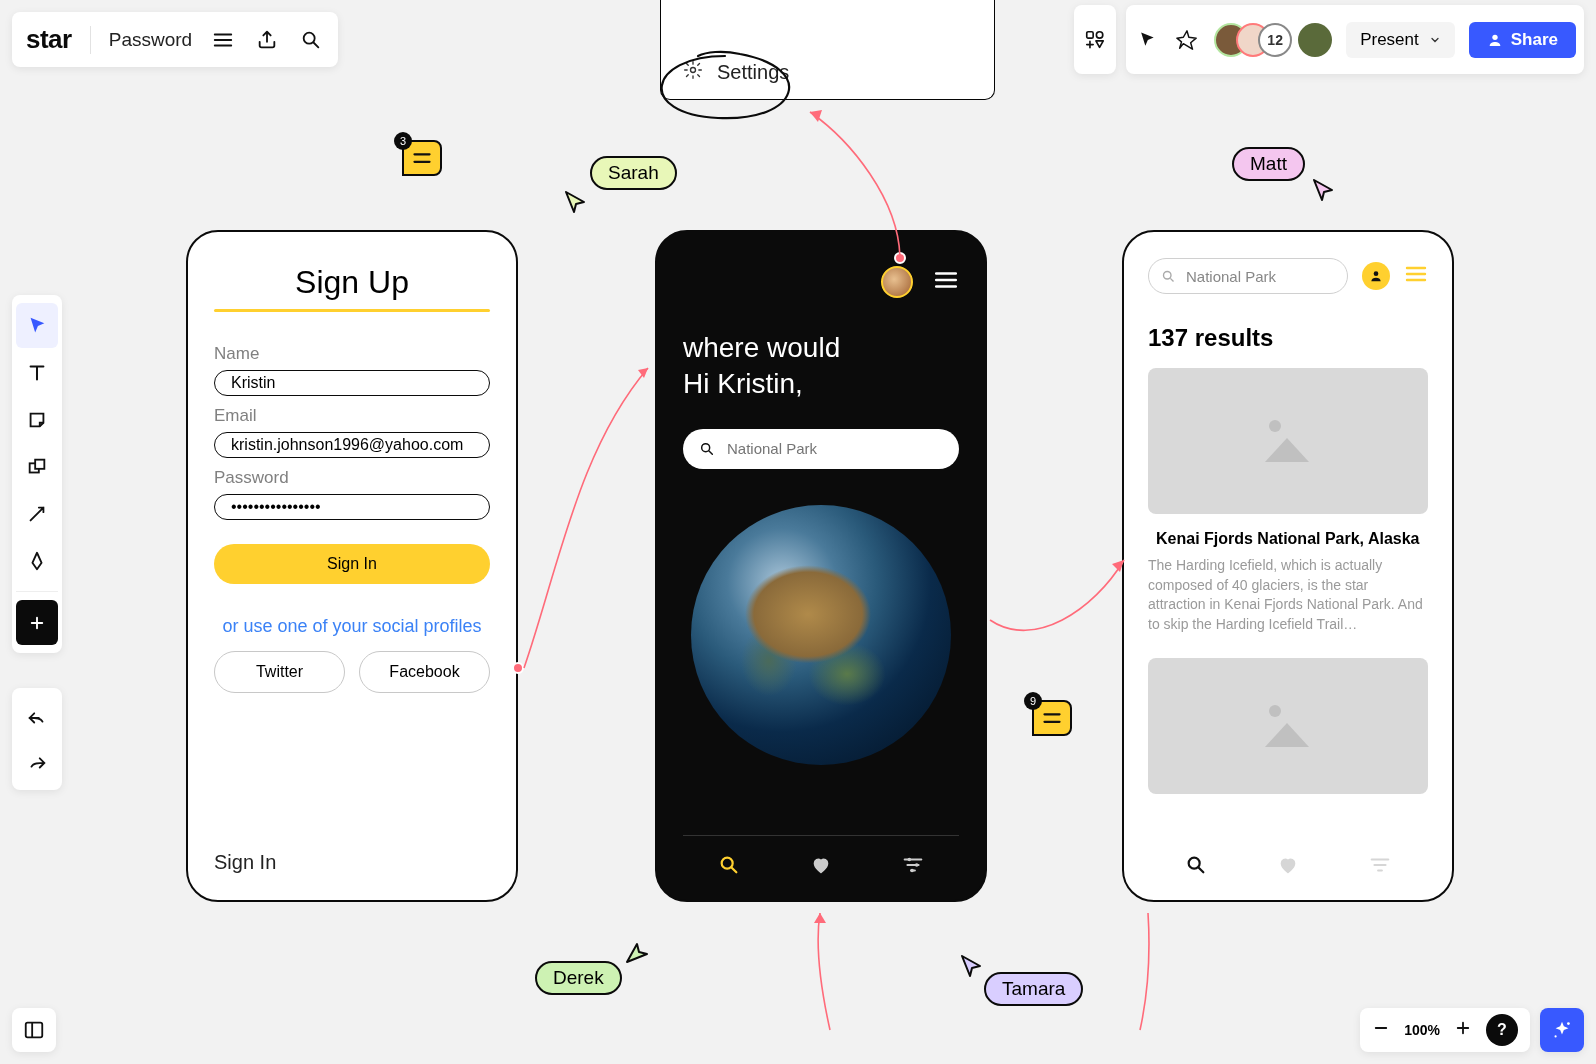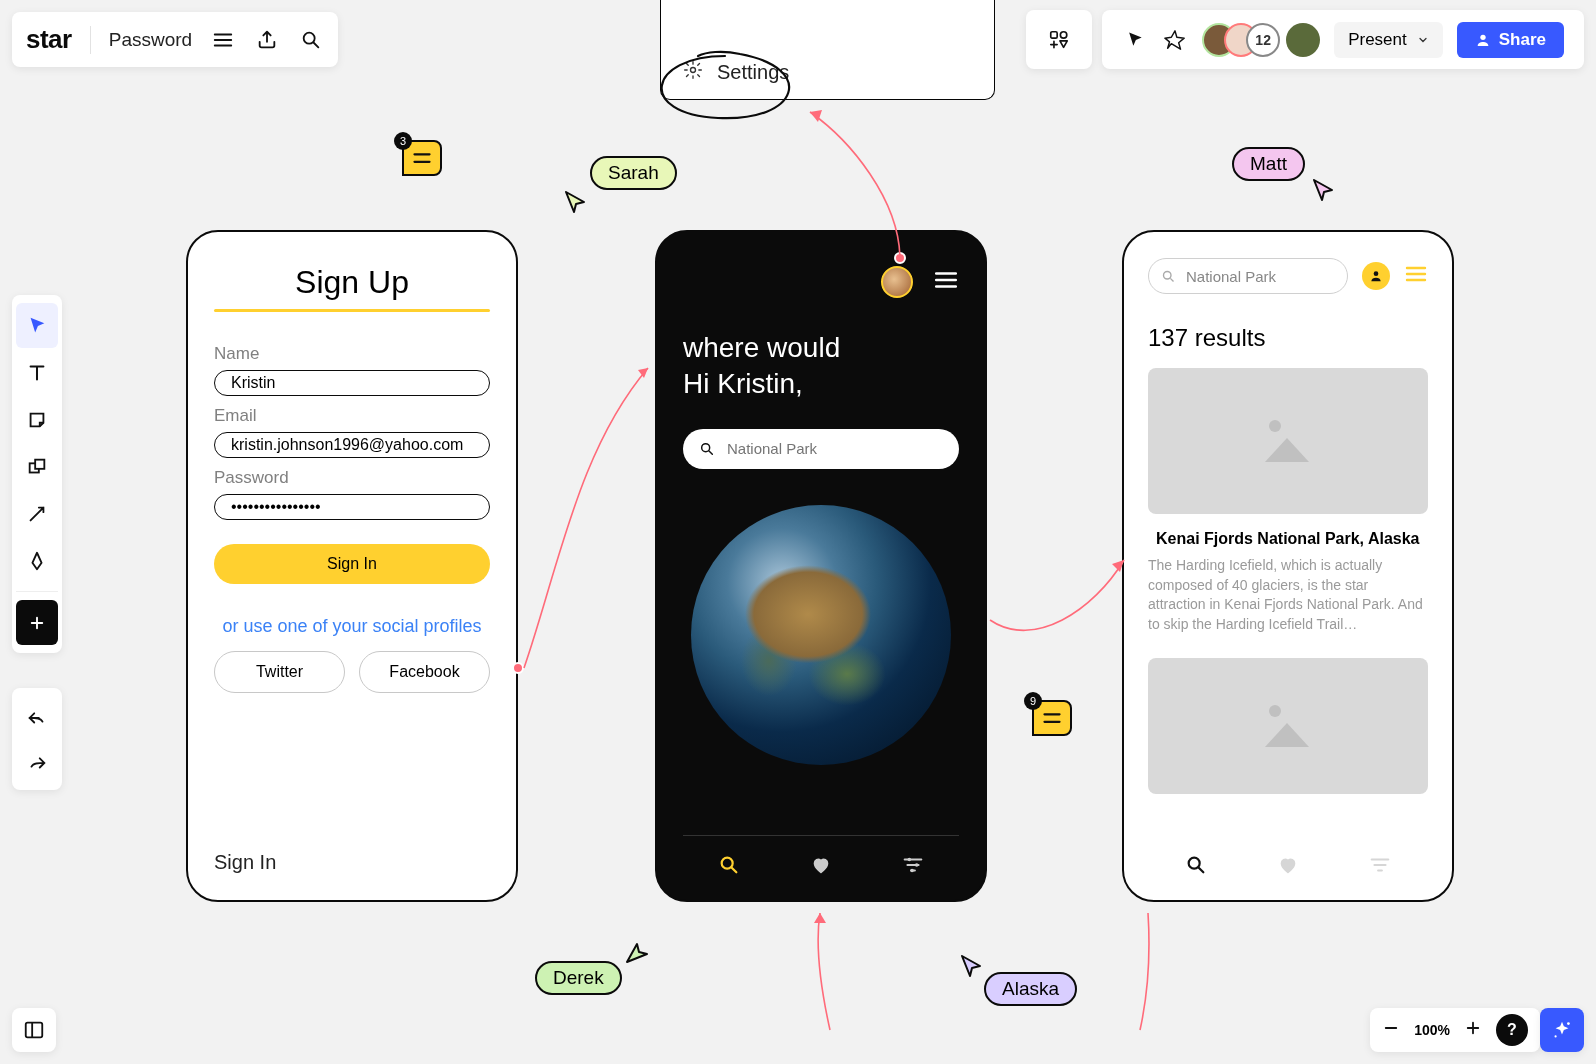--- a/index.html
+++ b/index.html
@@ -15,21 +15,21 @@
 .vdiv { width: 1px; height: 28px; background: #e2e2e2; }
 .board-title { font-size: 19px; color: #222; }
 .icon-btn { width: 26px; height: 26px; display: flex; align-items: center; justify-content: center; cursor: pointer; }
 .icon-btn svg { display: block; }
 
 
 .header-right {
   position: absolute; top: 12px; right: 12px; height: 55px;
   display: flex; align-items: center; gap: 10px;
 }
-.hr-group { background: #fff; border-radius: 8px; box-shadow: 0 2px 8px rgba(0,0,0,0.08); height: 59px; display: flex; align-items: center; padding: 0 20px; gap: 14px; }
+.hr-group { background: #fff; border-radius: 8px; box-shadow: 0 2px 8px rgba(0,0,0,0.08); height: 69px; display: flex; align-items: center; padding: 0 8px; gap: 14px; }
 .avatar { width: 34px; height: 34px; border-radius: 50%; border: 2px solid transparent; display: flex; align-items: center; justify-content: center; font-size: 14px; font-weight: 600; }
 .avatar.u1 { background: #7a5a3a; border-color: #b3e59f; }
 .avatar.u2 { background: #f0d6c8; border-color: #ff7a7a; margin-left: -12px; }
 .avatar.u3 { background: #fff; border: 2px solid #888; color: #333; margin-left: -12px; }
 .avatar.u4 { background: #5a6a3a; margin-left: 6px; }
 .present-btn { background: #f4f4f4; border-radius: 6px; padding: 8px 14px; font-size: 17px; display: flex; align-items: center; gap: 10px; cursor: pointer; }
 .share-btn { background: #3859ff; color: #fff; border-radius: 6px; padding: 8px 18px; font-size: 17px; font-weight: 600; display: flex; align-items: center; gap: 8px; cursor: pointer; }
 
 
 .settings-dd {
@@ -76,21 +76,21 @@
 .m2-search { width: 100%; height: 40px; background: #fff; border-radius: 20px; margin-top: 26px; display: flex; align-items: center; padding: 0 16px; gap: 12px; }
 .m2-search input { border: none; outline: none; font-size: 15px; color: #888; flex: 1; background: transparent; }
 .m2-earth { width: 260px; height: 260px; border-radius: 50%; margin: 36px auto 0 auto; background: radial-gradient(circle at 35% 30%, #a8c4d8 0%, #4a7a9a 22%, #2a5a7a 38%, #0a2a4a 60%, #021020 100%); position: relative; overflow: hidden; }
 .m2-earth::before { content: ""; position: absolute; inset: 0; background: radial-gradient(ellipse 90px 70px at 45% 42%, #b08a4a 0%, #8a6a3a 60%, transparent 70%), radial-gradient(ellipse 55px 45px at 60% 65%, #5a7a4a 0%, transparent 70%), radial-gradient(ellipse 40px 50px at 30% 60%, #4a6a5a 0%, transparent 70%); }
 .m2-nav { position: absolute; bottom: 20px; left: 26px; right: 26px; border-top: 1px solid #333; padding-top: 18px; display: flex; justify-content: space-around; align-items: center; }
 
 
 .m3-top { display: flex; align-items: center; gap: 14px; margin-top: 2px; }
 .m3-search { flex: 1; height: 36px; border: 1.5px solid #d0d0d0; border-radius: 18px; display: flex; align-items: center; padding: 0 12px; gap: 10px; color: #888; font-size: 15px; }
 .m3-user { width: 28px; height: 28px; border-radius: 50%; background: #ffd02f; display: flex; align-items: center; justify-content: center; }
-.m3-count { font-size: 24px; font-weight: 400; margin-top: 30px; }
+.m3-count { font-size: 24px; font-weight: 700; margin-top: 30px; }
 .m3-card-img { width: 100%; height: 146px; background: #d9d9d9; border-radius: 8px; margin-top: 16px; display: flex; align-items: center; justify-content: center; }
 .m3-card-title { font-size: 16px; font-weight: 600; margin-top: 16px; margin-left: 8px; }
 .m3-card-desc { font-size: 14px; color: #9a9a9a; line-height: 1.4; margin-top: 8px; }
 .m3-card-img2 { width: 100%; height: 136px; background: #d9d9d9; border-radius: 8px; margin-top: 24px; display: flex; align-items: center; justify-content: center; }
 .m3-nav { position: absolute; bottom: 20px; left: 26px; right: 26px; display: flex; justify-content: space-around; align-items: center; }
 
 
 .cursor-bubble { position: absolute; border: 2px solid #0b0b0b; border-radius: 20px; padding: 4px 16px; font-size: 19px; display: flex; align-items: center; }
 .cb-sarah { left: 590px; top: 156px; background: #e8f7b8; }
 .cb-matt { left: 1232px; top: 147px; background: #f4c6ef; }
@@ -106,21 +106,21 @@
 
 
 .dot { position: absolute; width: 12px; height: 12px; background: #ff6b7a; border: 2px solid #fff; border-radius: 50%; }
 .dot1 { left: 512px; top: 662px; }
 .dot2 { left: 894px; top: 252px; }
 
 
 .flow { position: absolute; pointer-events: none; }
 
 
-.zoom-bar { position: absolute; right: 12px; bottom: 12px; display: flex; align-items: center; }
+.zoom-bar { position: absolute; right: 12px; bottom: 12px; display: flex; align-items: center; gap: 10px; }
 .zoom-group { background: #fff; border-radius: 8px; box-shadow: 0 2px 8px rgba(0,0,0,0.08); height: 44px; display: flex; align-items: center; padding: 0 12px; gap: 14px; }
 .zoom-pct { font-size: 14px; font-weight: 600; }
 .help-btn { width: 32px; height: 32px; border-radius: 50%; background: #0b0b0b; color: #fff; display: flex; align-items: center; justify-content: center; font-weight: 700; cursor: pointer; }
 .ai-btn { width: 44px; height: 44px; background: #3859ff; border-radius: 8px; display: flex; align-items: center; justify-content: center; cursor: pointer; box-shadow: 0 2px 8px rgba(0,0,0,0.08); }
 
 
 .frame-btn { position: absolute; left: 12px; bottom: 12px; width: 44px; height: 44px; background: #fff; border-radius: 8px; box-shadow: 0 2px 8px rgba(0,0,0,0.08); display: flex; align-items: center; justify-content: center; cursor: pointer; }
 
 
 .ph-img { width: 54px; height: 42px; position: relative; }
@@ -373,21 +373,21 @@
 <div class="cursor-bubble cb-matt">Matt</div>
 <svg class="cursor-arrow" style="left:1310px;top:176px" width="28" height="28">
     <path d="M4 4l18 10-8 2-2 8z" fill="#f4c6ef" stroke="#0b0b0b" stroke-width="2" stroke-linejoin="round"></path>
   </svg>
 
 <div class="cursor-bubble cb-derek">Derek</div>
 <svg class="cursor-arrow" style="left:623px;top:938px" width="28" height="28">
     <path d="M4 24l10-18 2 8 8 2z" fill="#cdf2b3" stroke="#0b0b0b" stroke-width="2" stroke-linejoin="round"></path>
   </svg>
 
-<div class="cursor-bubble cb-tamara">Alaska</div>
+<div class="cursor-bubble cb-tamara">Tamara</div>
 <svg class="cursor-arrow" style="left:958px;top:952px" width="28" height="28">
     <path d="M4 4l18 10-8 2-2 8z" fill="#d9ceff" stroke="#0b0b0b" stroke-width="2" stroke-linejoin="round"></path>
   </svg>
 
 <div class="comment-badge cb1">
   <svg width="18" height="12" viewBox="0 0 24 16">
       <path d="M2 3h20M2 13h20" stroke="#111" stroke-width="3" stroke-linecap="round"></path>
     </svg>
   <div class="count">3</div>
 </div>

